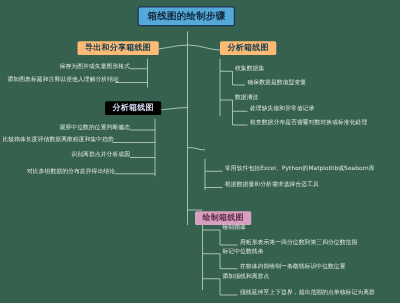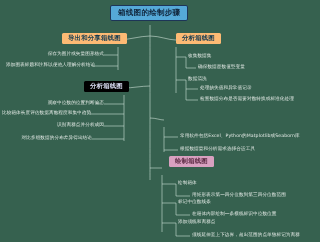--- a/index.html
+++ b/index.html
@@ -137,21 +137,21 @@
 
   <div class="node n-slate" style="left:84px;top:81px;">分析箱线图</div>
   <div class="leaf l" style="left:38px;top:101px;width:66px;">观察中位数的位置判断偏态</div>
   <div class="leaf l" style="left:2px;top:111px;width:88px;">比较箱体长度评估数据离散程度和集中趋势</div>
   <div class="leaf l" style="left:48px;top:123px;width:56px;">识别离群点并分析成因</div>
   <div class="leaf l" style="left:14px;top:136px;width:78px;">对比多组数据的分布差异得出结论</div>
 
   <div class="leaf r" style="left:180px;top:134px;">常用软件包括Excel、Python的Matplotlib或Seaborn库</div>
   <div class="leaf r" style="left:180px;top:147px;">根据数据量和分析需求选择合适工具</div>
 
-  <div class="node n-pink" style="left:156px;top:156px;margin-left:13px;">绘制箱线图</div>
+  <div class="node n-pink" style="left:156px;top:169px;">绘制箱线图</div>
   <div class="leaf r" style="left:178px;top:181px;">绘制箱体</div>
   <div class="leaf r" style="left:192px;top:193px;">用矩形表示第一四分位数到第三四分位数范围</div>
   <div class="leaf r" style="left:178px;top:200px;">标记中位数线条</div>
   <div class="leaf r" style="left:192px;top:212px;">在箱体内部绘制一条横线标识中位数位置</div>
   <div class="leaf r" style="left:178px;top:220px;">添加须线和离群点</div>
   <div class="leaf r" style="left:192px;top:233px;">须线延伸至上下边界，超出范围的点单独标记为离群值</div>
 
 </div>
 
 </body></html>

